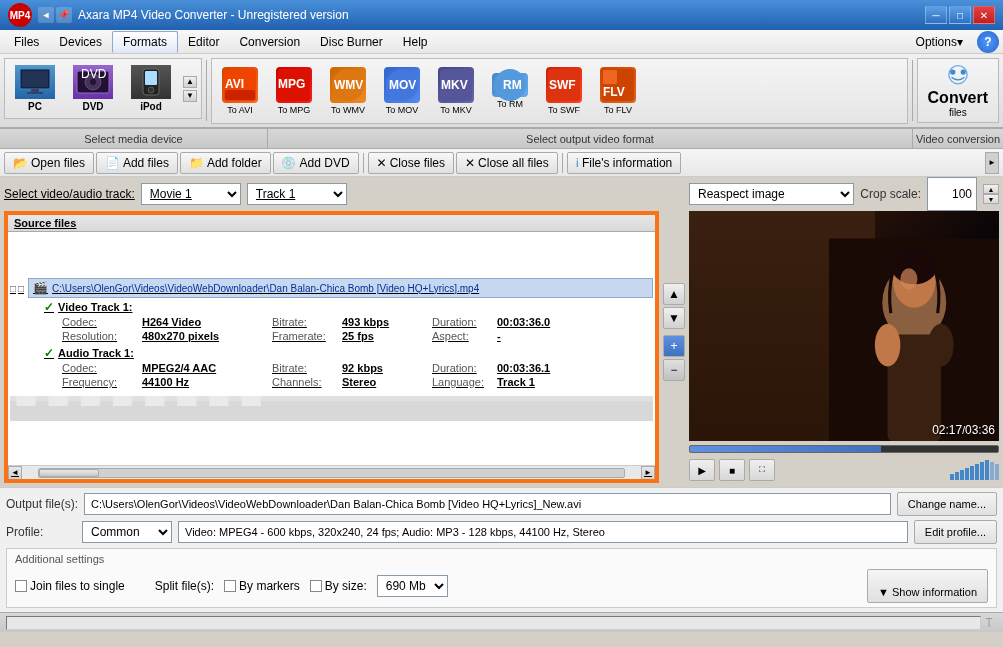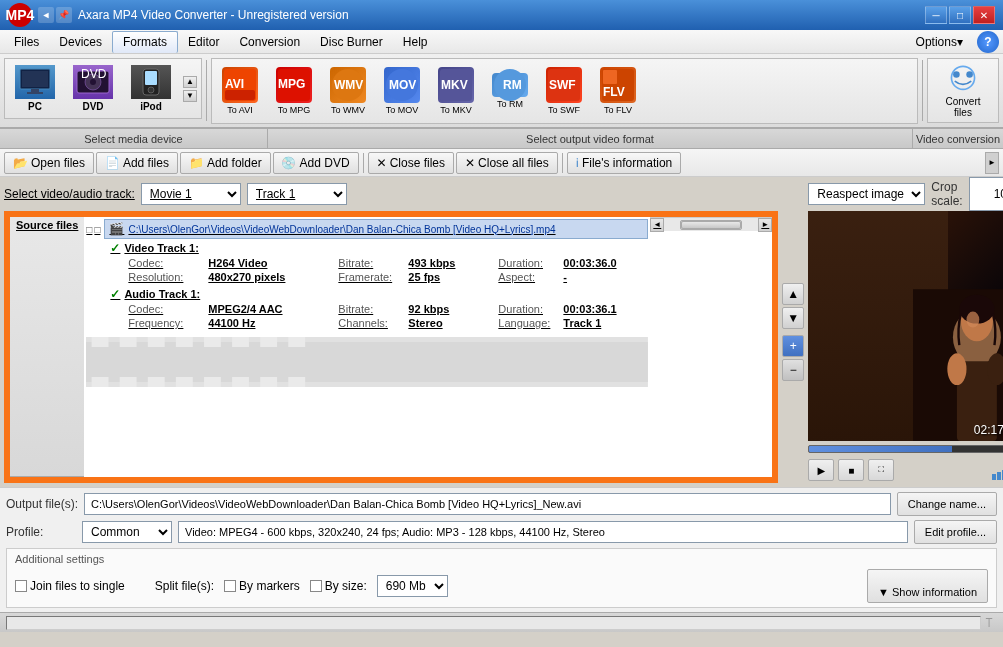--- a/index.html
+++ b/index.html
@@ -14,21 +14,21 @@
       justify-content: space-between;
       padding: 0 8px;
       color: white;
     }
     .title-bar-left { display: flex; align-items: center; gap: 6px; }
     .title-logo {
       width: 24px; height: 24px;
       background: #cc0000;
       border-radius: 50%;
       display: flex; align-items: center; justify-content: center;
-      font-weight: bold; color: white; font-size: 14px;
+      font-weight: bold; color: white; font-size: 10px;
     }
     .title-controls { display: flex; gap: 2px; }
     .title-btn {
       width: 22px; height: 18px;
       border: 1px solid rgba(255,255,255,0.3);
       background: linear-gradient(to bottom, #5aa0e8, #3070c0);
       color: white;
       cursor: pointer;
       display: flex; align-items: center; justify-content: center;
       font-size: 10px;
@@ -199,25 +199,26 @@
       height: 22px;
       border: 1px solid #8899aa;
       background: white;
       padding: 0 4px;
       cursor: pointer;
       min-width: 100px;
     }
 
     .source-files {
       flex: 1;
-      border: 6px solid #f97316;
+      border: 4px solid #f97316;
       background: white;
       overflow: hidden;
       display: flex;
-      flex-direction: row;
+      flex-direction: column;
+      gap: 44px;
     }
     .source-files-header {
       background: linear-gradient(to bottom, #e8e8e8, #d8d8d8);
       padding: 2px 6px;
       border-bottom: 1px solid #aaa;
       font-weight: bold;
       font-size: 11px;
     }
     .source-files-body {
       flex: 1;
@@ -635,21 +636,21 @@
 
   <div style="width:1px;background:#aaa;margin:2px 0;"></div>
 
   <div class="toolbar-convert">
     <svg width="50" height="40" viewBox="0 0 50 40">
       <circle cx="25" cy="18" r="14" fill="none" stroke="#66aaee" stroke-width="2"></circle>
       <circle cx="17" cy="14" r="4" fill="#4488cc"></circle>
       <circle cx="33" cy="14" r="4" fill="#4488cc"></circle>
       <path d="M15 22 Q25 30 35 22" stroke="#4488cc" stroke-width="2" fill="none"></path>
     </svg>
-    <span style="font-size:10px;font-weight:normal;">Convert</span>
+    <span style="font-size:16px;font-weight:bold;">Convert</span>
     <span style="font-size:10px;">files</span>
   </div>
 </div>
 
 <div class="toolbar-labels">
   <div class="toolbar-label-section" style="width:268px;">Select media device</div>
   <div class="toolbar-label-section" style="flex:1;">Select output video format</div>
   <div class="toolbar-label-section" style="width:90px;border-right:none;">Video conversion</div>
 </div>
 

